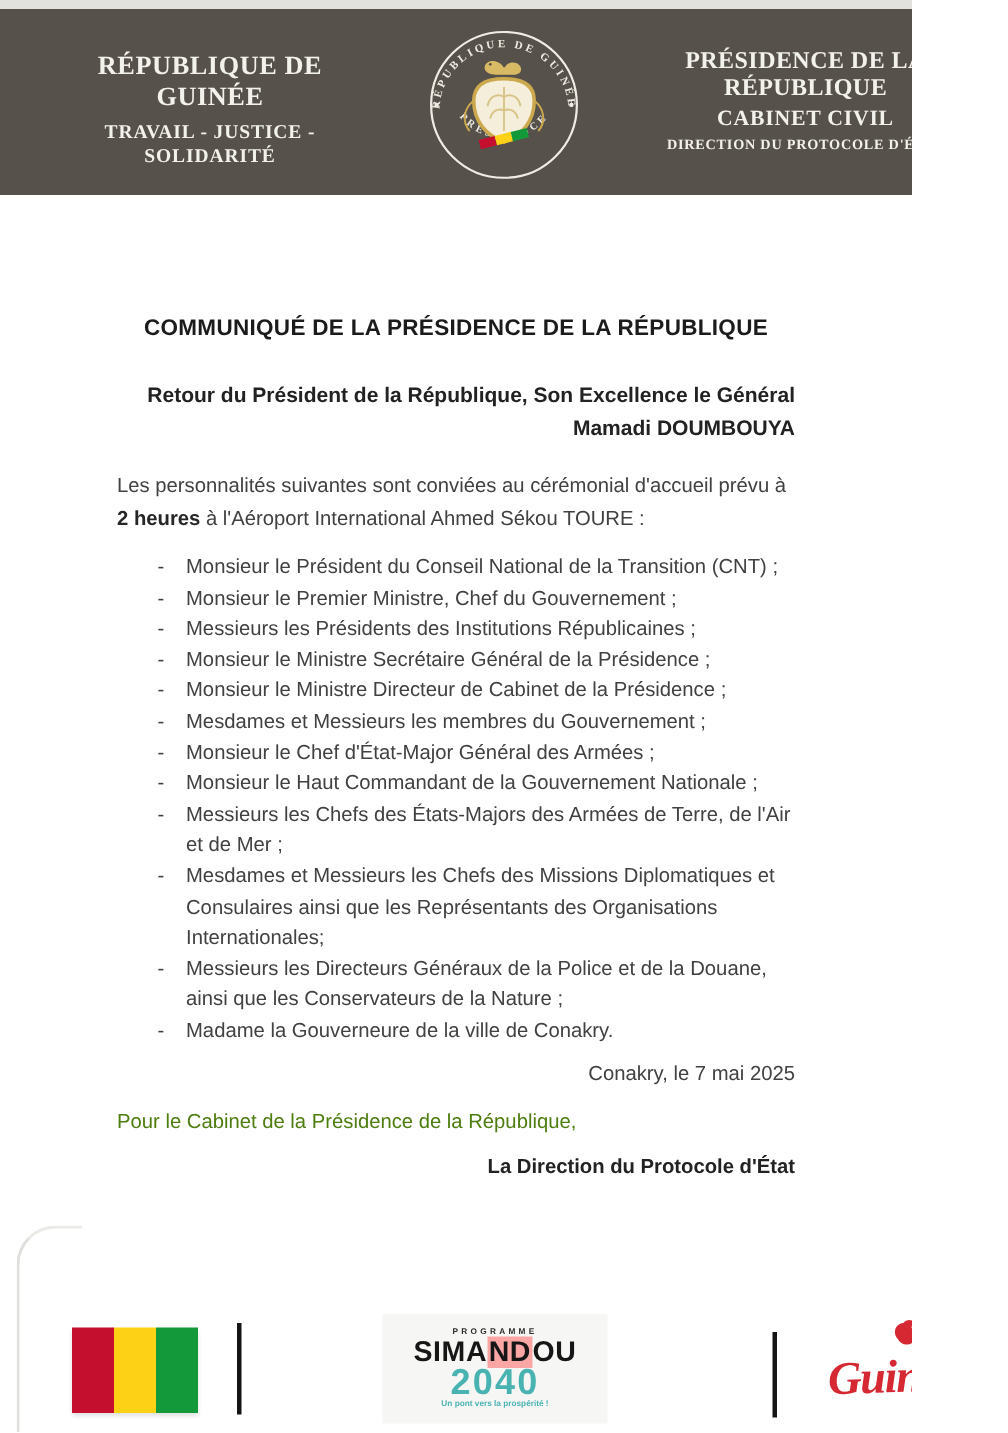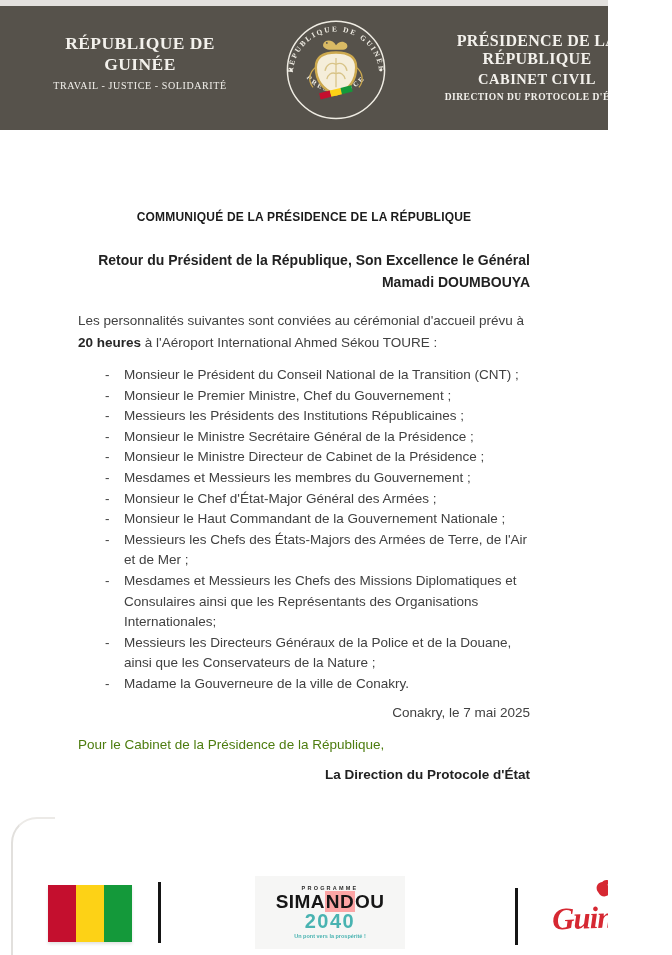--- a/index.html
+++ b/index.html
@@ -29,22 +29,22 @@
     color: #f3f1ec;
     font-family: "Liberation Serif", serif;
   }
   .band-left .t1 {
     font-size: 17.5px;
     font-weight: bold;
     letter-spacing: 0.4px;
   }
   .band-left .t2 {
     margin-top: 5px;
-    font-size: 10px;
-    font-weight: normal;
+    font-size: 13px;
+    font-weight: bold;
     letter-spacing: 0.6px;
   }
   .band-right {
     position: absolute;
     left: 402px; top: 26px; width: 270px;
     text-align: center;
     color: #f3f1ec;
     font-family: "Liberation Serif", serif;
   }
   .band-right .r1 { font-size: 16px; font-weight: bold; letter-spacing: 0.3px; }
@@ -56,21 +56,21 @@
     width: 110px; height: 112px;
   }
   
   .content {
     margin: 0 78px;
     color: #3e3e3e;
   }
   .doc-title {
     margin-top: 80px;
     text-align: center;
-    font-size: 12px;
+    font-size: 15px;
     font-weight: bold;
     color: #1b1b1b;
     letter-spacing: 0.2px;
   }
   .doc-subtitle {
     margin-top: 25px;
     text-align: right;
     font-size: 14px;
     font-weight: bold;
     color: #222222;
@@ -168,21 +168,21 @@
     font-weight: bold;
     letter-spacing: 0.4px;
     color: #161616;
     line-height: 20px;
   }
   .simandou .name .nd {
     background: #fca5a5;
     padding: 0 1px;
   }
   .simandou .year {
-    font-size: 20px;
+    font-size: 24px;
     font-weight: bold;
     letter-spacing: 1.5px;
     color: #49b3b1;
     line-height: 19px;
   }
   .simandou .tagline {
     margin-top: 2px;
     font-size: 5.5px;
     color: #49b3b1;
     font-weight: bold;
@@ -270,21 +270,21 @@
 
   <div class="content">
     <div class="doc-title">COMMUNIQUÉ DE LA PRÉSIDENCE DE LA RÉPUBLIQUE</div>
 
     <div class="doc-subtitle">
       <div>Retour du Président de la République, Son Excellence le Général</div>
       <div>Mamadi DOUMBOUYA</div>
     </div>
 
 
-    <div class="para"><span>Les personnalités suivantes sont conviées au cérémonial d'accueil prévu à </span><span class="b">20 heures</span><span> à l'Aéroport International Ahmed Sékou TOURE :</span></div>
+    <div class="para"><span>Les personnalités suivantes sont conviées au cérémonial d'accueil prévu à </span><span class="b">2 heures</span><span> à l'Aéroport International Ahmed Sékou TOURE :</span></div>
 
     <div class="list">
       <div class="list-item"><span class="dash">-</span><span>Monsieur le Président du Conseil National de la Transition (CNT) ;</span></div>
       <div class="list-item"><span class="dash">-</span><span>Monsieur le Premier Ministre, Chef du Gouvernement ;</span></div>
       <div class="list-item"><span class="dash">-</span><span>Messieurs les Présidents des Institutions Républicaines ;</span></div>
       <div class="list-item"><span class="dash">-</span><span>Monsieur le Ministre Secrétaire Général de la Présidence ;</span></div>
       <div class="list-item"><span class="dash">-</span><span>Monsieur le Ministre Directeur de Cabinet de la Présidence ;</span></div>
       <div class="list-item"><span class="dash">-</span><span>Mesdames et Messieurs les membres du Gouvernement ;</span></div>
       <div class="list-item"><span class="dash">-</span><span>Monsieur le Chef d'État-Major Général des Armées ;</span></div>
       <div class="list-item"><span class="dash">-</span><span>Monsieur le Haut Commandant de la Gouvernement Nationale ;</span></div>

